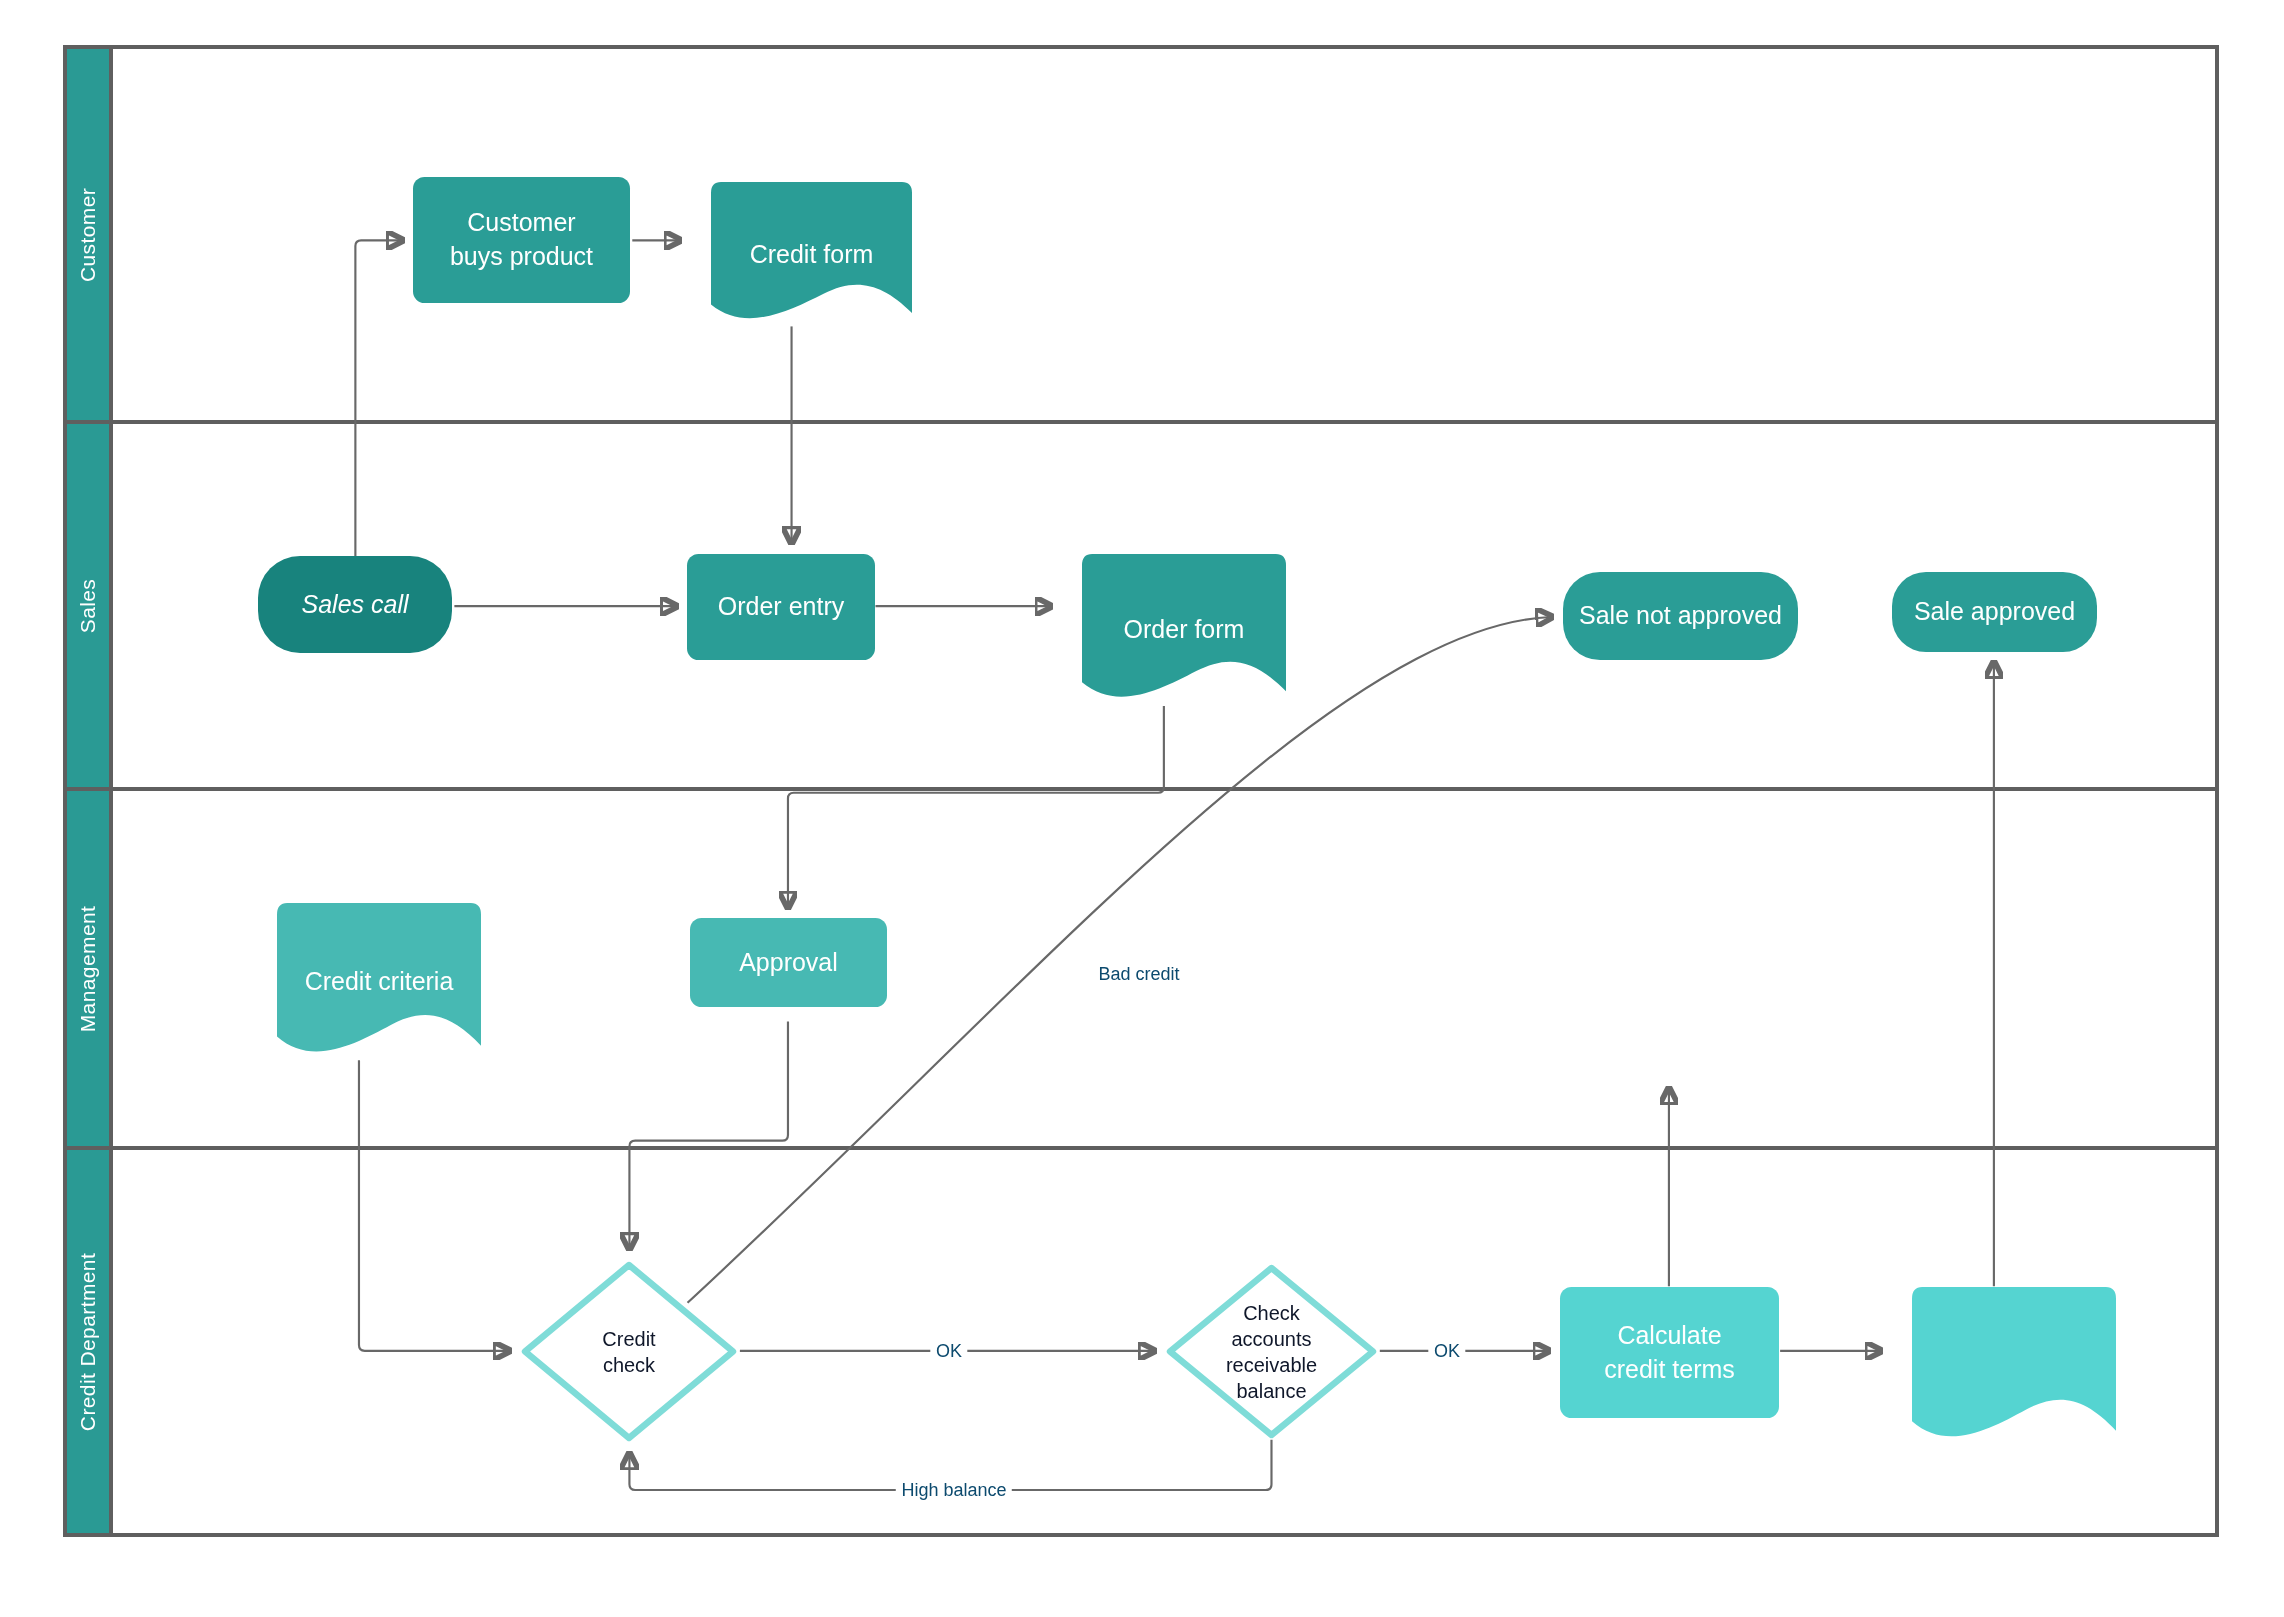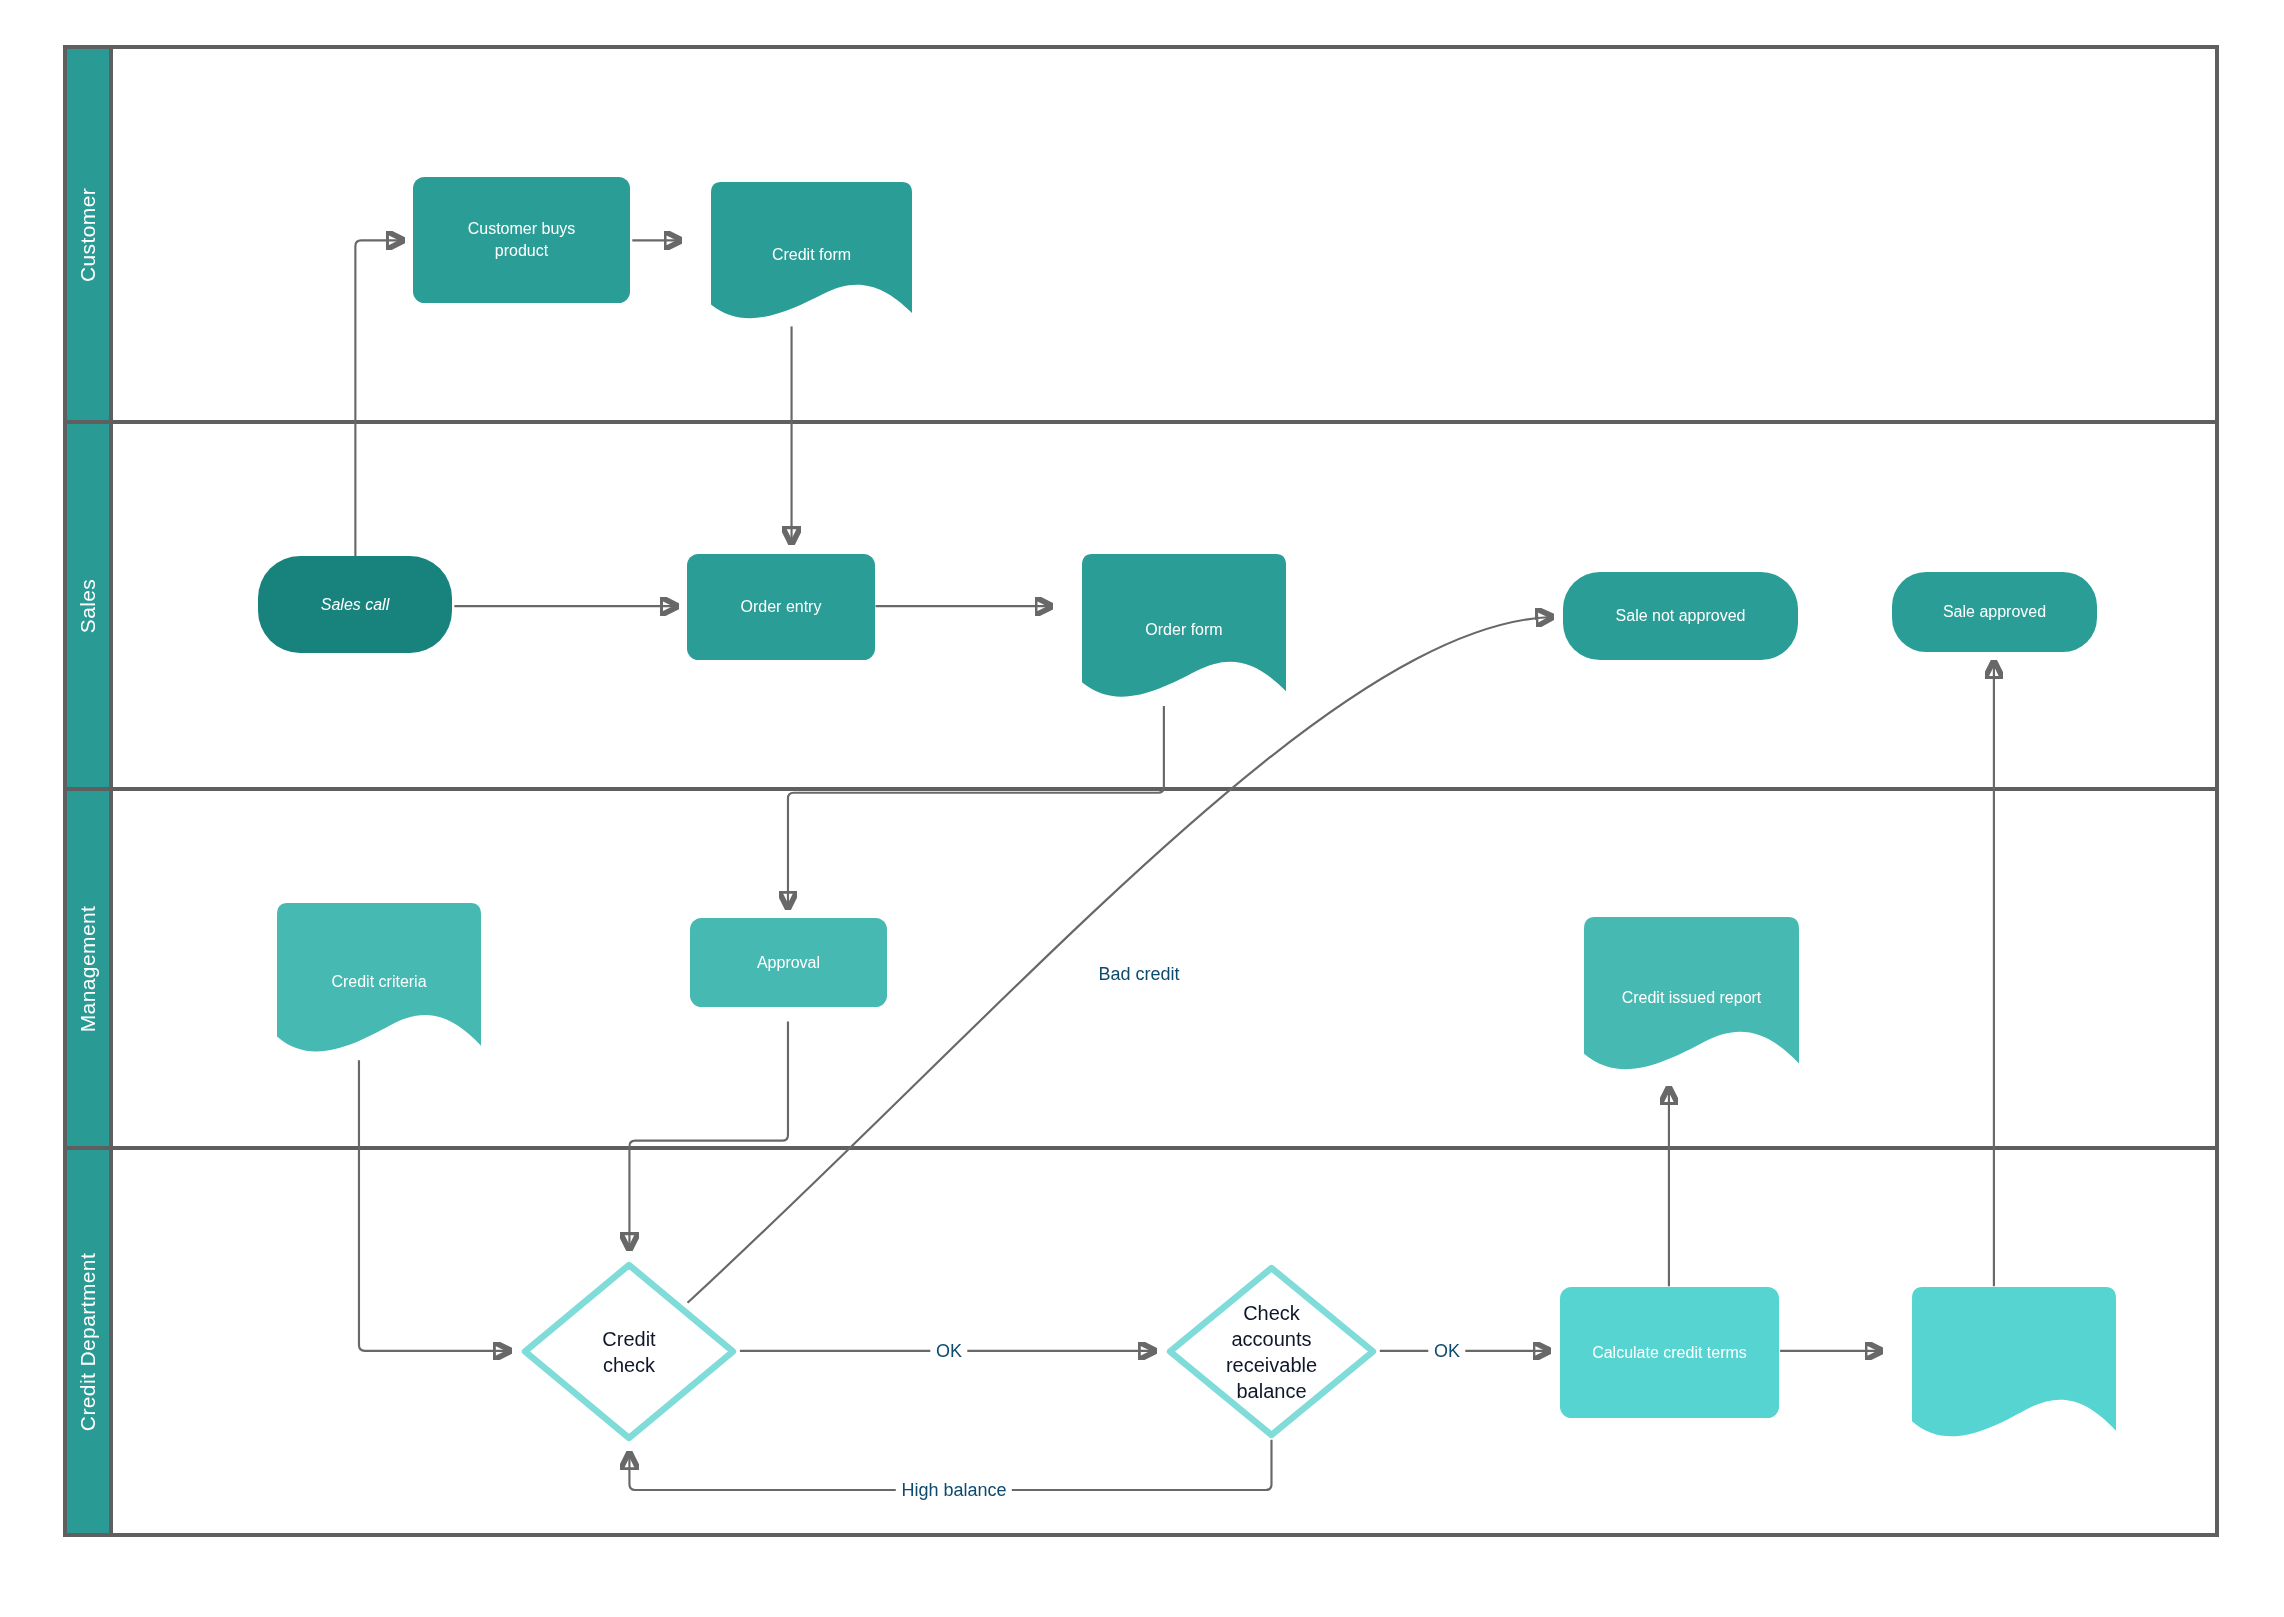--- a/index.html
+++ b/index.html
@@ -14,21 +14,21 @@
               display:flex;align-items:center;justify-content:center;}
   .lane-label{transform:rotate(-90deg);white-space:nowrap;color:#ffffff;font-size:21px;letter-spacing:0.4px;}
   .lane-area{flex:1;}
   
   #edges{position:absolute;left:0;top:0;width:2284px;height:1617px;pointer-events:none;}
   #edges path{fill:none;stroke:#686868;stroke-width:3;}
   .elabel{position:absolute;transform:translate(-50%,-50%);background:#ffffff;color:#0c4a6e;
           font-size:18px;padding:0.7px 5.7px;white-space:nowrap;}
   
   .node{position:absolute;display:flex;align-items:center;justify-content:center;text-align:center;
-        color:#ffffff;font-size:16px;line-height:1.35;}
+        color:#ffffff;font-size:25px;line-height:1.35;}
   .proc{border-radius:11.5px;}
   .term{border-radius:42px;}
   .doc{background:transparent!important;margin-left:20px;}
   .doc > svg{position:absolute;left:0;top:0;width:100%;height:100%;}
   .doc > .dlabel{position:relative;z-index:1;width:100%;display:flex;align-items:center;justify-content:center;
                  height:72%;}
   .diamond{background:transparent!important;color:#0f172a;font-size:20px;line-height:1.3;}
   .diamond > svg{position:absolute;left:0;top:0;width:100%;height:100%;}
   .diamond > .dlabel{position:relative;z-index:1;}
   .c-teal{background:#2a9d96;}
@@ -159,26 +159,20 @@
     <svg viewBox="0 0 200 135" preserveAspectRatio="none">
       <path d="M 10 0 H 190 Q 200 0 200 10 V 122 C 168 92 142 90 112 104 C 76 121 34 140 0 114 V 10 Q 0 0 10 0 Z" fill="#47b9b3"></path>
     </svg>
     <div class="dlabel">Credit criteria</div>
   </div>
 
   <div class="node proc c-mid" style="left:690px;top:918px;width:197px;height:89px">
     <span>Approval</span>
   </div>
 
-  <div class="node doc" style="left:1564px;top:917px;width:215px;height:162px">
-    <svg viewBox="0 0 200 135" preserveAspectRatio="none">
-      <path d="M 10 0 H 190 Q 200 0 200 10 V 122 C 168 92 142 90 112 104 C 76 121 34 140 0 114 V 10 Q 0 0 10 0 Z" fill="#47b9b3"></path>
-    </svg>
-    <div class="dlabel" style="padding:0 29px;box-sizing:border-box">Credit issued report</div>
-  </div>
 
   <div class="node diamond" style="left:520px;top:1260px;width:218px;height:183px">
     <svg viewBox="0 0 304 255" preserveAspectRatio="none">
       <path d="M 152 7 L 297 127.5 L 152 248 L 7 127.5 Z" fill="#ffffff" stroke="#7fdcd8" stroke-width="9" stroke-linejoin="round"></path>
     </svg>
     <div class="dlabel" style="max-width:86px">Credit check</div>
   </div>
 
   <div class="node diamond" style="left:1165px;top:1263px;width:213px;height:177px">
     <svg viewBox="0 0 297 247" preserveAspectRatio="none">

